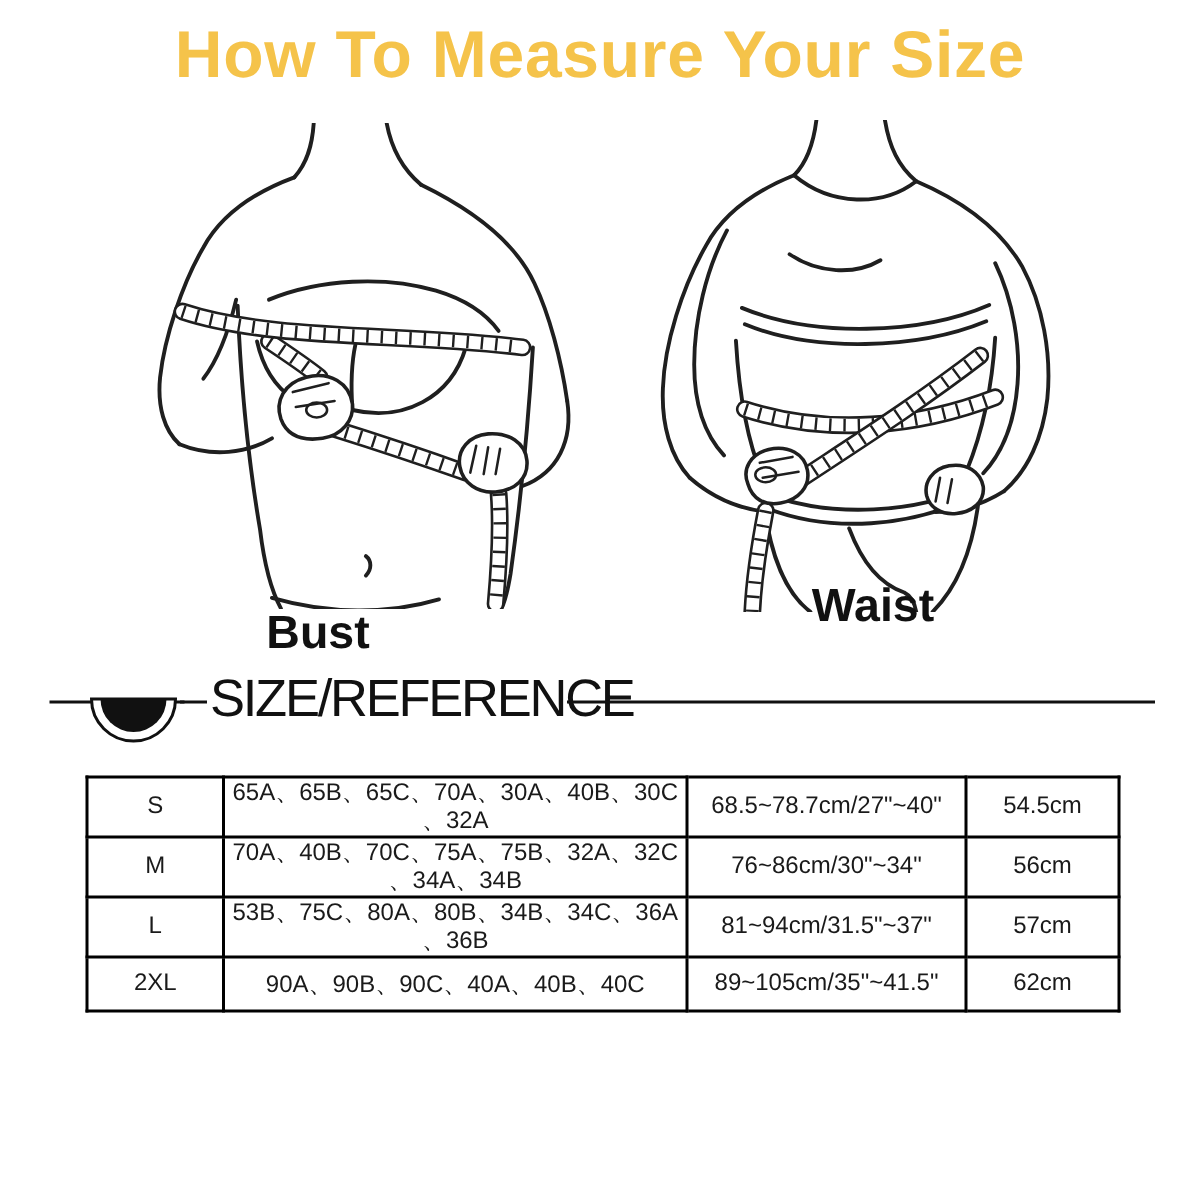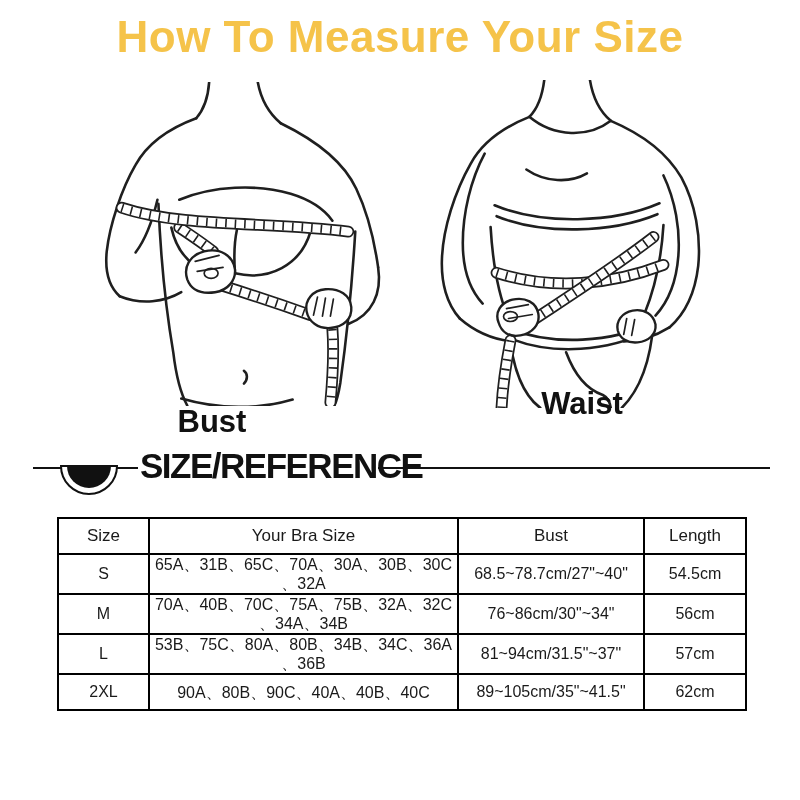--- a/index.html
+++ b/index.html
@@ -17,21 +17,21 @@
   
   .ln{stroke:#1f1f1f;stroke-width:2.6;fill:none;stroke-linecap:round;stroke-linejoin:round;}
   .hand{stroke:#1f1f1f;stroke-width:2.4;fill:#fff;stroke-linejoin:round;}
   .fin{stroke:#1f1f1f;stroke-width:1.7;fill:none;stroke-linecap:round;}
   .tape-o{stroke:#1f1f1f;stroke-width:12;fill:none;stroke-linecap:round;}
   .tape-i{stroke:#fff;stroke-width:8.5;fill:none;stroke-linecap:round;}
   .tape-t{stroke:#1f1f1f;stroke-width:8.5;fill:none;stroke-dasharray:1.6 8;}
 
   
   .rule{position:absolute;height:0;border-top:2px solid #111;}
-  .section-heading{position:absolute;left:140px;top:446px;font-size:35px;font-weight:700;
+  .section-heading{position:absolute;left:140px;top:446px;font-size:35px;font-weight:400;
                    letter-spacing:-1.5px;color:#111;white-space:nowrap;}
   .bowl-icon{position:absolute;left:57px;top:458px;}
 
   
   table.size-table{position:absolute;left:57px;top:517px;width:688px;
                    border-collapse:collapse;table-layout:fixed;}
   .size-table td,.size-table th{border:2px solid #000;text-align:center;vertical-align:middle;
                    font-weight:400;color:#1a1a1a;padding:0 2px;overflow:hidden;}
   .size-table th{font-size:17px;height:34px;}
   .size-table td{font-size:16px;}
@@ -145,49 +145,43 @@
   <div class="rule" style="left:378px;top:467px;width:392px;"></div>
 
   <table class="size-table">
     <colgroup>
         <col style="width:91px">
         <col style="width:309px">
         <col style="width:186px">
         <col style="width:102px">
       </colgroup>
     <tbody>
-        <tr>
-      <th>Size</th>
-      <th>Your Bra Size</th>
-      <th>Bust</th>
-      <th>Length</th>
-    </tr>
     <tr class="row-h">
       <td>S</td>
-      <td class="bra-cell">65A、31B、65C、70A、30A、30B、30C
+      <td class="bra-cell">65A、65B、65C、70A、30A、40B、30C
 、32A</td>
       <td>68.5~78.7cm/27"~40"</td>
       <td>54.5cm</td>
     </tr>
     <tr class="row-h">
       <td>M</td>
       <td class="bra-cell">70A、40B、70C、75A、75B、32A、32C
 、34A、34B</td>
       <td>76~86cm/30"~34"</td>
       <td>56cm</td>
     </tr>
     <tr class="row-h">
       <td>L</td>
       <td class="bra-cell">53B、75C、80A、80B、34B、34C、36A
 、36B</td>
       <td>81~94cm/31.5"~37"</td>
       <td>57cm</td>
     </tr>
     <tr class="row-h">
       <td>2XL</td>
-      <td class="bra-cell">90A、80B、90C、40A、40B、40C</td>
+      <td class="bra-cell">90A、90B、90C、40A、40B、40C</td>
       <td>89~105cm/35"~41.5"</td>
       <td>62cm</td>
     </tr>
   </tbody>
     </table>
 
 </div>
 
 </body></html>

